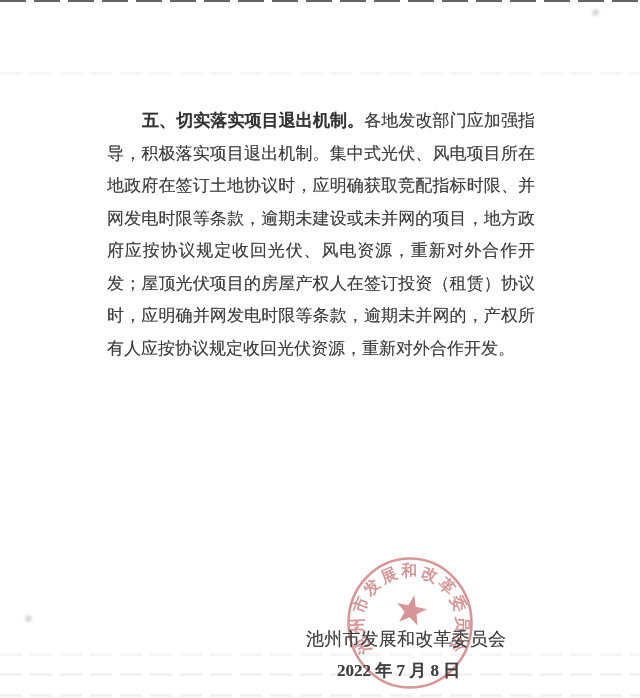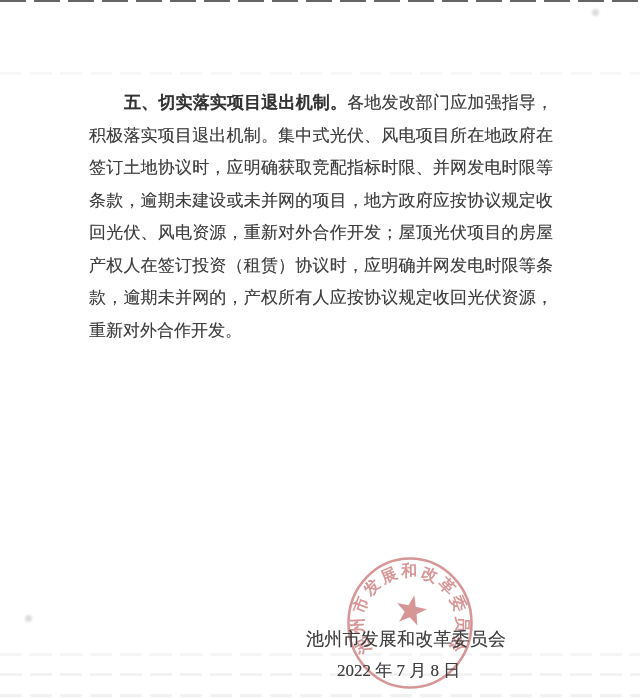--- a/index.html
+++ b/index.html
@@ -50,21 +50,21 @@
     width: 464px;
     font-size: 17px;
     line-height: 32.5px;
     color: #3f3f3f;
     text-align: justify;
     text-justify: inter-character;
     word-break: break-all;
     text-shadow: 0 0 0.6px rgba(63,63,63,0.55);
   }
   .doc-text p {
-    margin: 0;
+    margin: 18px;
     text-indent: 35px;
   }
   .para-heading {
     font-family: "Liberation Sans", "DejaVu Sans", sans-serif;
     font-weight: 700;
     color: #333333;
   }
 
   
   .sig-org {
@@ -80,20 +80,21 @@
   }
   .sig-date {
     position: absolute;
     left: 337px;
     top: 659px;
     font-size: 17px;
     color: #3f3f3f;
     white-space: nowrap;
     text-shadow: 0 0 0.6px rgba(63,63,63,0.55);
     z-index: 3;
+    font-weight: bold;
   }
 
   
   .seal {
     position: absolute;
     left: 344px;
     top: 554px;
     width: 132px;
     height: 140px;
     z-index: 2;

